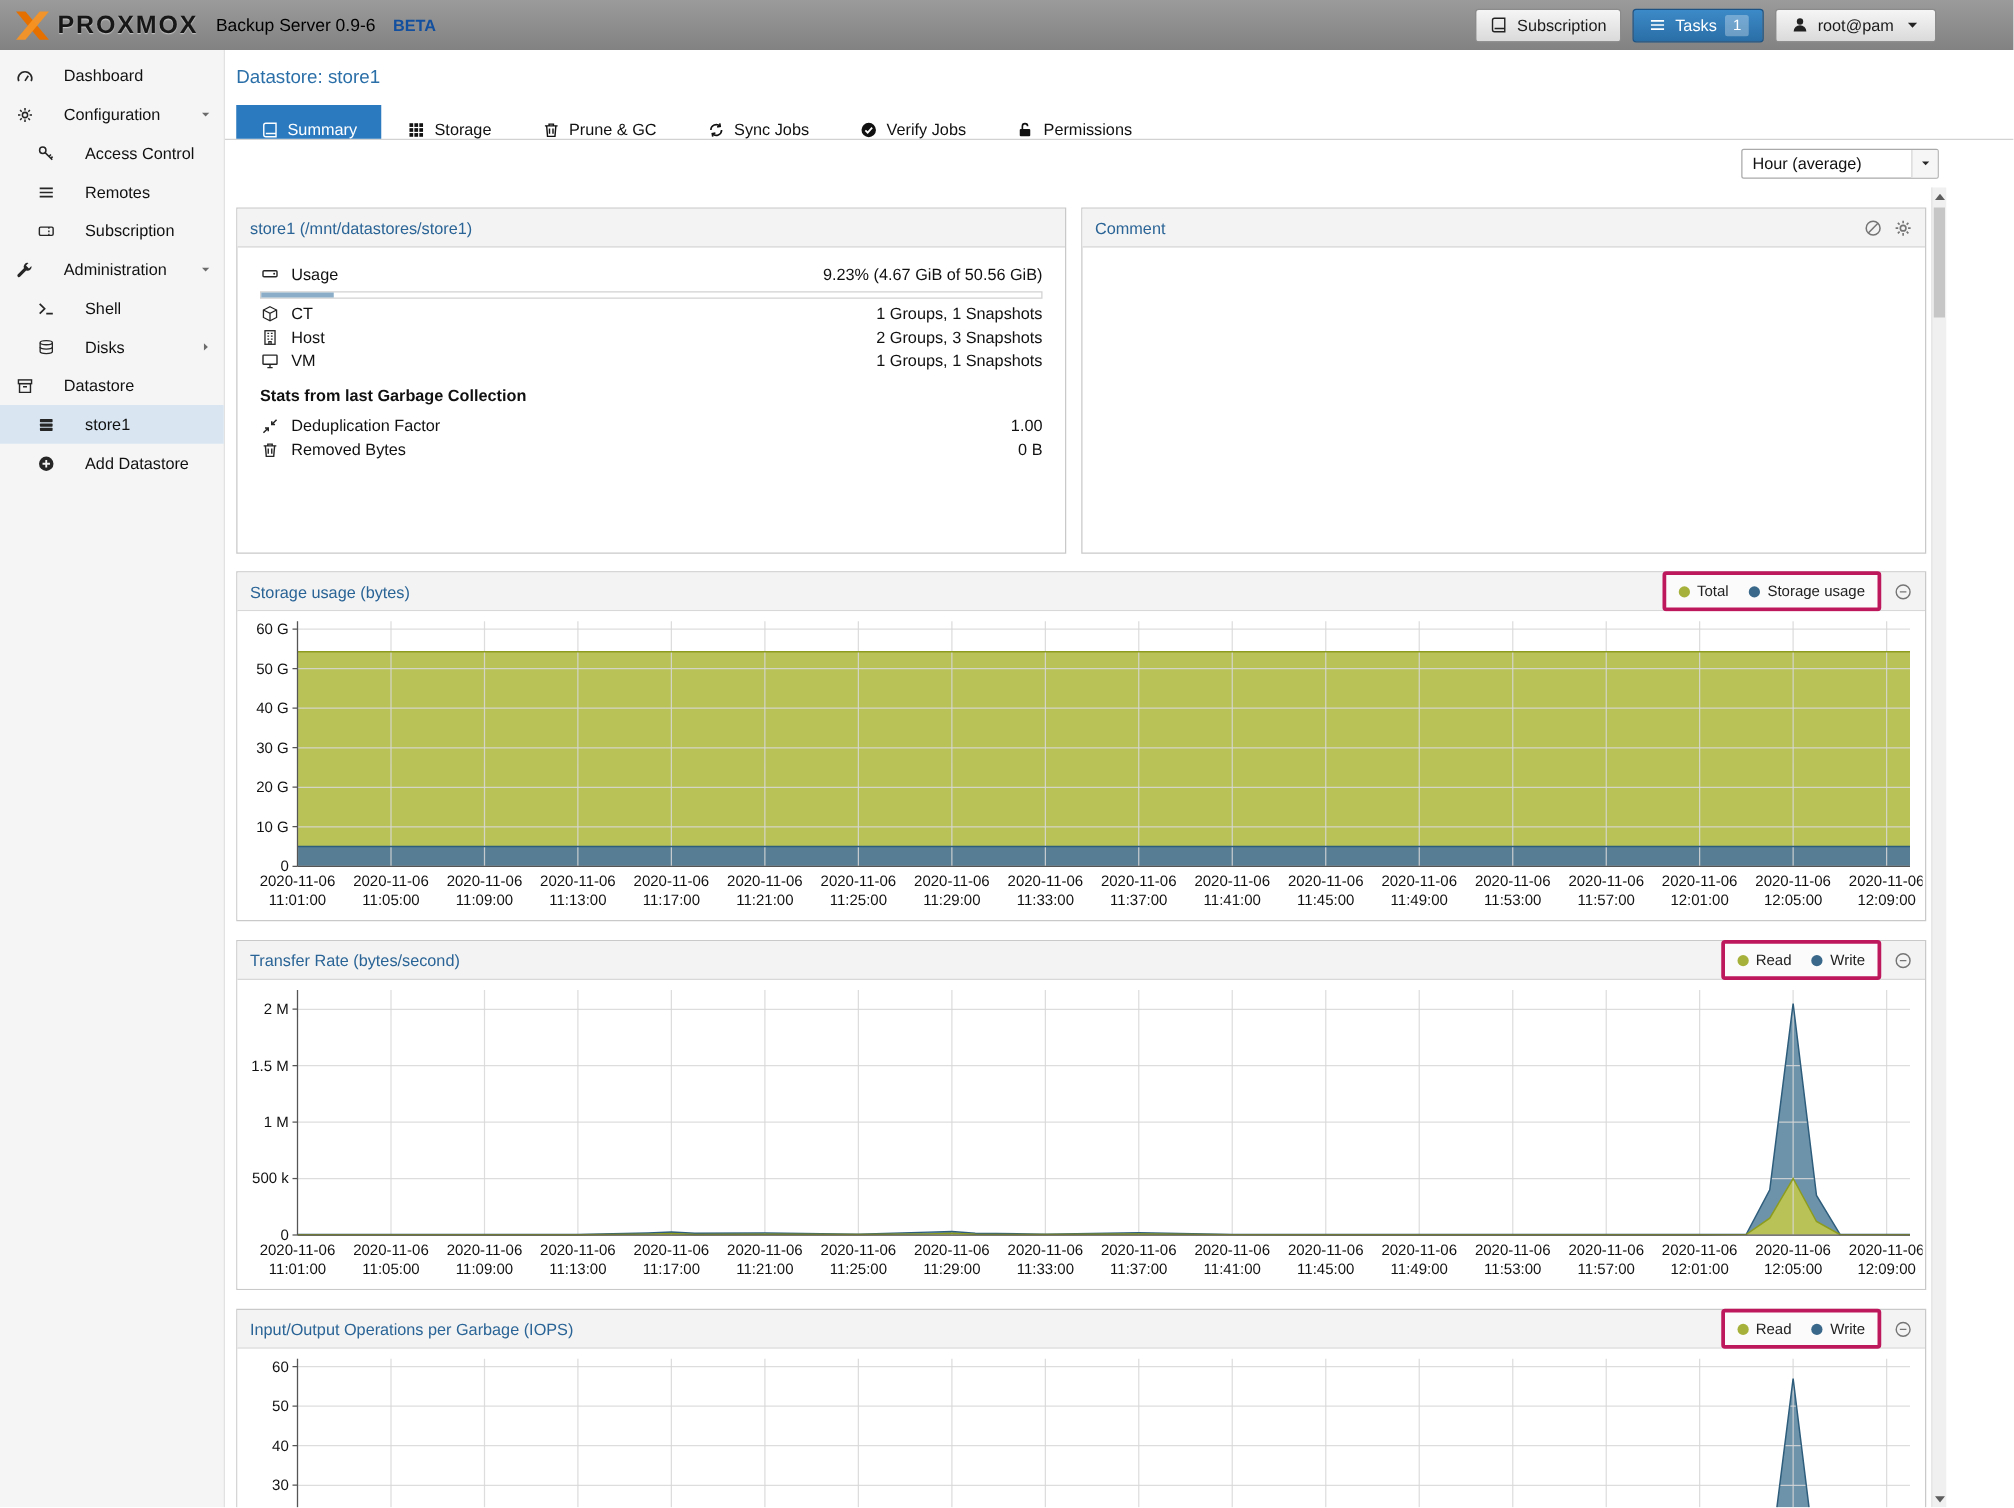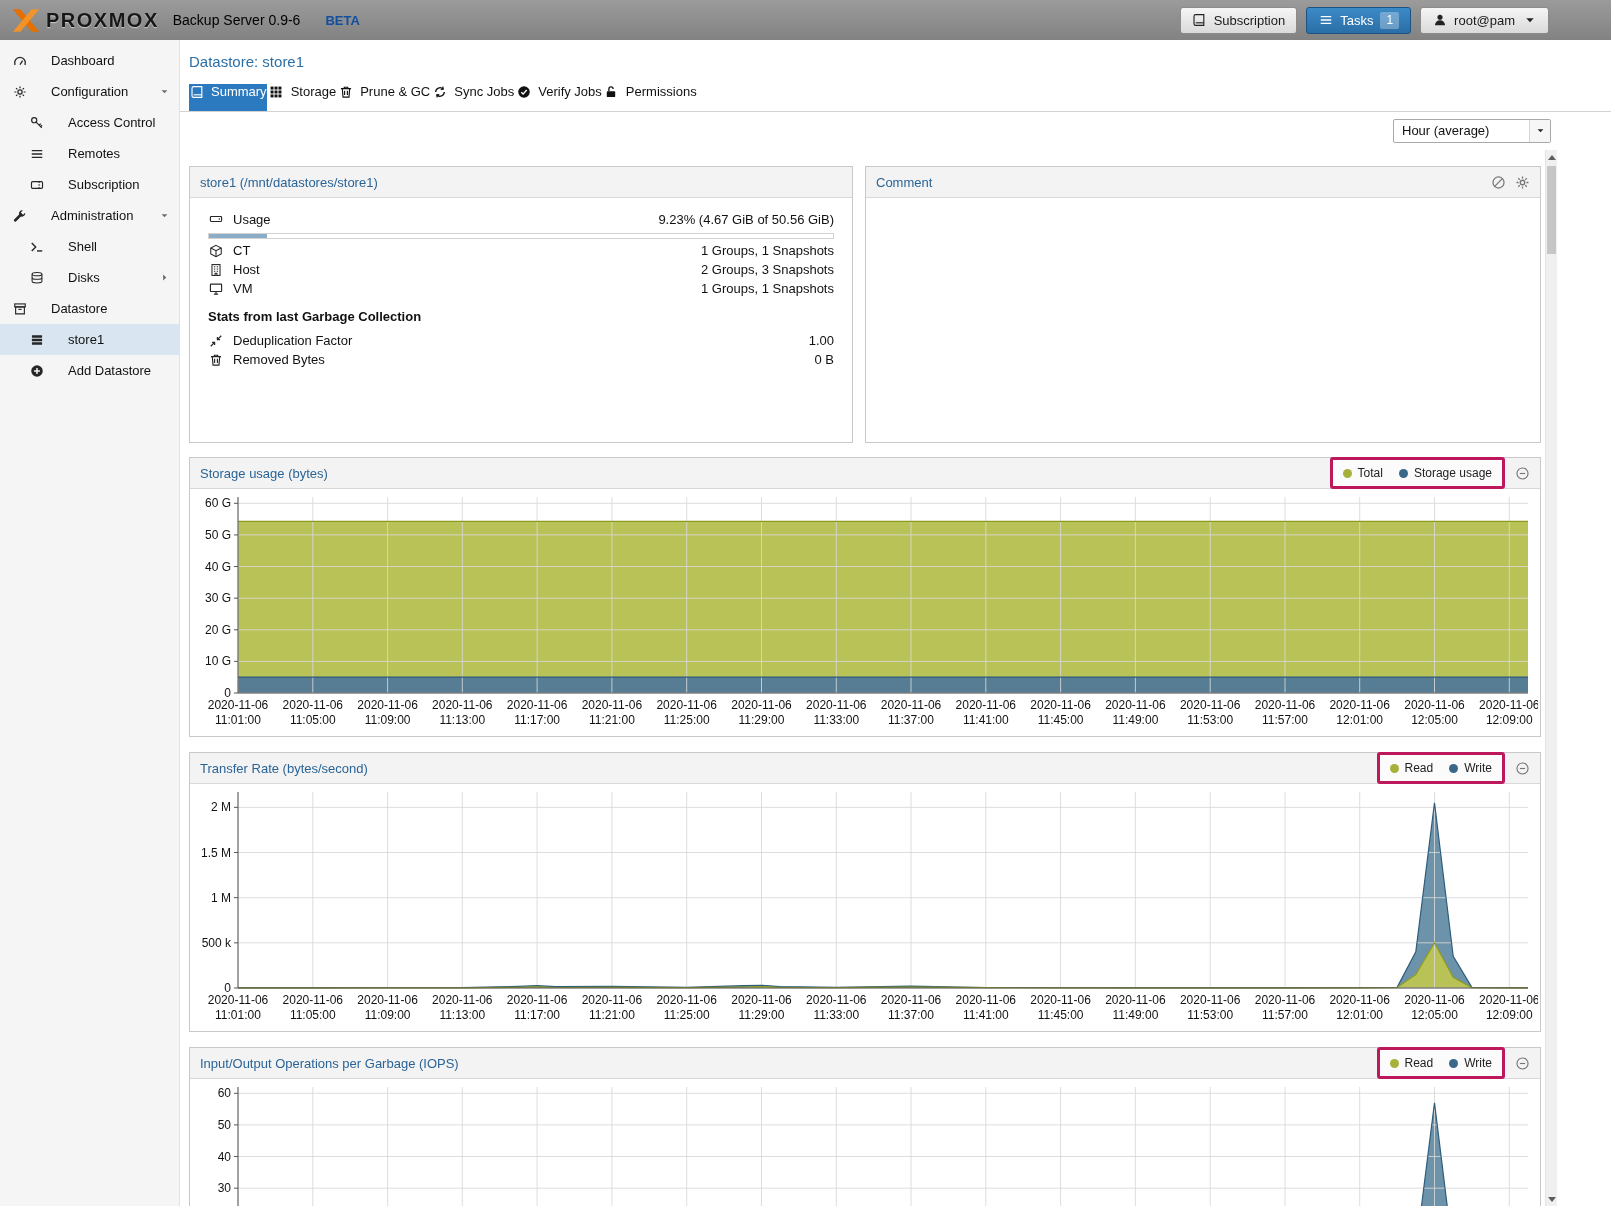--- a/index.html
+++ b/index.html
@@ -5,21 +5,21 @@
   *{margin:0;padding:0;box-sizing:border-box}
   html,body{width:1611px;height:1206px;overflow:hidden}
   body{font-family:"Liberation Sans",sans-serif;background:#fff;font-size:13px;color:#111}
   .app{position:relative;width:1611px;height:1206px;overflow:hidden;background:#fff}
 
   
   .hdr{height:40px;background:linear-gradient(#9b9b9b,#828282);display:flex;align-items:center;padding:0 10px;gap:6px}
   .logo-wrap{display:flex;align-items:center;gap:4px}
   .brand{font-weight:bold;font-size:20px;letter-spacing:1.5px;color:#171717;text-shadow:0 1px 1px rgba(255,255,255,.55)}
   .prod{font-size:14px;color:#000;margin-left:8px}
-  .beta{font-size:13px;font-weight:bold;color:#124f9e;margin-left:19px;cursor:pointer;text-decoration:none}
+  .beta{font-size:13px;font-weight:bold;color:#124f9e;margin-left:8px;cursor:pointer;text-decoration:none}
   .hdr-right{margin-left:auto;display:flex;gap:9px;align-items:center;padding-right:52px}
   .hbtn{display:flex;align-items:center;gap:7px;font-size:13px;color:#1a1a1a;background:linear-gradient(#f5f5f5,#dadada);border:1px solid #8b8b8b;border-radius:3px;padding:0 11px;height:27px;cursor:pointer}
   .hbtn .ic{color:#222}
   .hbtn.primary{background:linear-gradient(#3c8ac8,#2a6ea6);border-color:#1c5384;color:#fff}
   .hbtn.primary .ic{color:#fff}
   .badge{background:rgba(255,255,255,.3);border-radius:2px;padding:0 6px;font-size:12px;line-height:17px;color:#fff}
 
   
   .layout{display:flex;height:1166px}
   aside{width:180px;background:#f5f5f5;border-right:1px solid #e2e2e2;padding-top:5px;flex:none}
@@ -27,21 +27,21 @@
   .sb-item.lvl1{padding-left:29px}
   .sb-item.sel{background:#d9e6f2}
   .sb-exp{margin-left:auto;color:#6b6b6b;display:inline-flex}
   .sb-exp svg{width:11px;height:11px}
   .ic{display:inline-flex;width:15px;height:15px;align-items:center;justify-content:center;color:#262626;flex:none}
   .ic svg{width:14px;height:14px;display:block}
 
   main{flex:1;position:relative;overflow:hidden}
   .page-title{font-size:15px;font-weight:normal;color:#2b6fa8;margin:13px 0 0 9px;height:18px}
   .tabbar{display:flex;gap:2px;padding-left:9px;border-bottom:1px solid #d2d2d2;margin-top:13px;height:28px;align-items:stretch}
-  .tab{display:flex;align-items:flex-start;gap:7px;font-size:13px;padding:0 0;color:#111;cursor:pointer}
+  .tab{display:flex;align-items:flex-end;gap:7px;font-size:13px;padding:0 19px;color:#111;cursor:pointer}
   .tab .ic{color:inherit}
   .tab.active{background:#2b7ac0;color:#fff}
   .toolbar{height:37px;display:flex;align-items:center;justify-content:flex-end;padding-right:60px}
   .combo{display:flex;align-items:center;width:158px;height:24px;border:1px solid #a9a9a9;background:#fff;font-size:13px;border-radius:2px;cursor:pointer}
   .combo-text{flex:1;padding:0 8px;color:#111;white-space:nowrap;overflow:hidden}
   .trigger{width:21px;height:100%;display:flex;align-items:center;justify-content:center;border-left:1px solid #d6d6d6;background:#f6f6f6;color:#444}
   .trigger svg{width:11px;height:11px}
 
   .content{padding:17px 0 0 9px;width:1361px}
   .panel{background:#fff;border:1px solid #c9c9c9}

